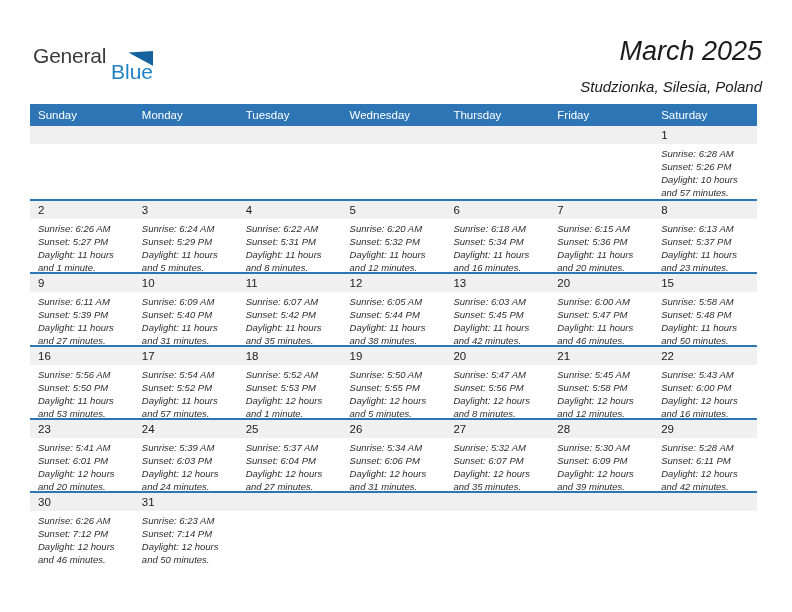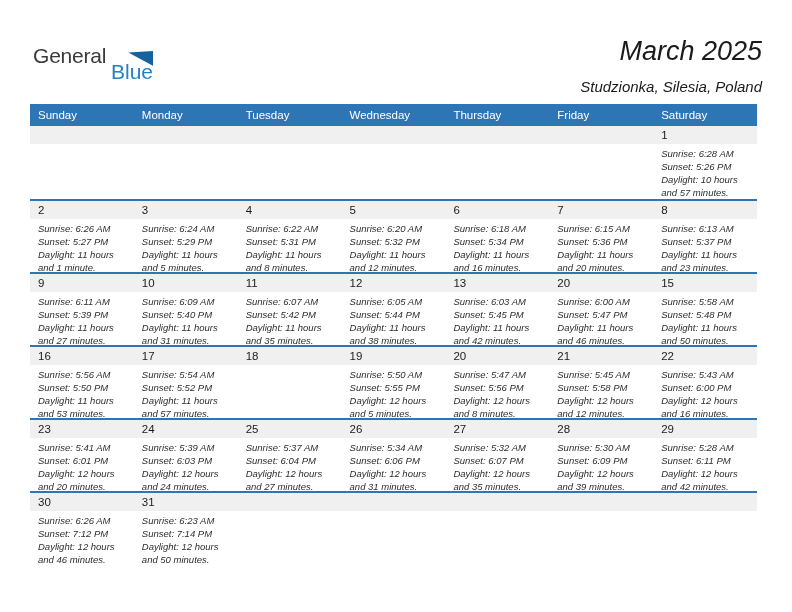--- a/index.html
+++ b/index.html
@@ -297,20 +297,25 @@
           <div class="day-cell">
     <div class="band">17</div>
     <div class="details">
       <div>Sunrise: 5:54 AM</div>
       <div>Sunset: 5:52 PM</div>
       <div>Daylight: 11 hours and 57 minutes.</div>
     </div>
   </div>
           <div class="day-cell">
     <div class="band">18</div>
+    <div class="details">
+      <div>Sunrise: 5:52 AM</div>
+      <div>Sunset: 5:53 PM</div>
+      <div>Daylight: 12 hours and 1 minute.</div>
+    </div>
   </div>
           <div class="day-cell">
     <div class="band">19</div>
     <div class="details">
       <div>Sunrise: 5:50 AM</div>
       <div>Sunset: 5:55 PM</div>
       <div>Daylight: 12 hours and 5 minutes.</div>
     </div>
   </div>
           <div class="day-cell">

